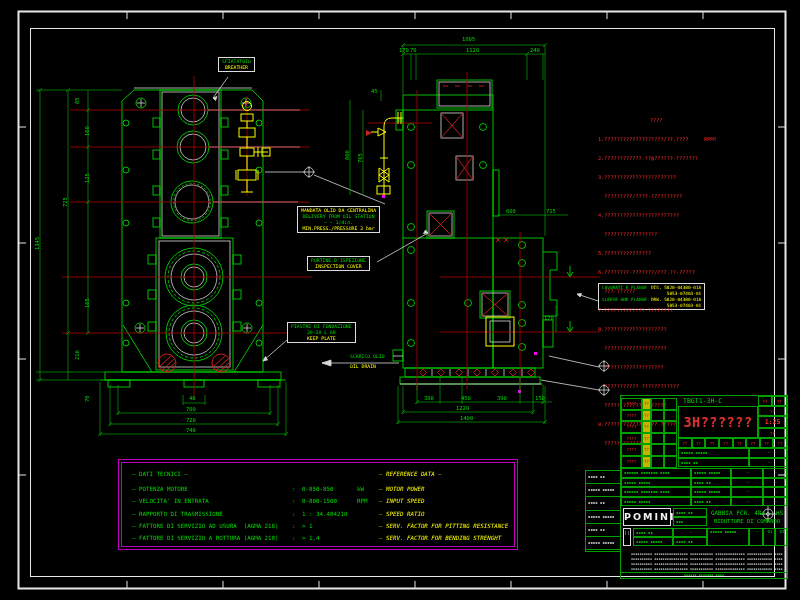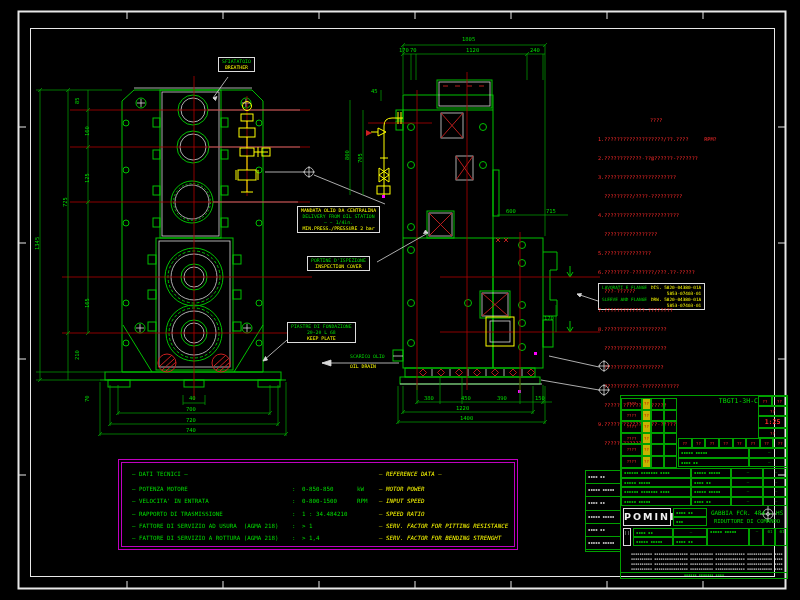--- a/index.html
+++ b/index.html
@@ -439,24 +439,25 @@
           <span class="rc"></span>
         </div>
     <div class="rgrow">
           <span class="rq">????</span>
           <span class="ryell">??</span>
           <span class="rc"></span>
           <span class="rc"></span>
         </div>
   </div>
 
-  <div class="abs" style="left:62px;top:0;width:75px;color:#00DC00;font-size:6.5px;text-align:right;line-height:10px">TBGT1-3H-C</div>
+  <div class="abs" style="left:62px;top:0;width:75px;color:#00DC00;font-size:6.5px;text-align:left;line-height:10px">TBGT1-3H-C</div>
   <div class="abs cell" style="left:137px;top:0;width:14px;height:10px;color:#FF2B2B;text-align:center;line-height:9px">??</div>
   <div class="abs cell" style="left:151px;top:0;width:15px;height:10px;color:#FF2B2B;text-align:center;line-height:9px">??</div>
 
+  <div class="abs cell" style="left:57px;top:10px;width:80px;height:32px;color:#E03030;font-size:13.5px;font-weight:bold;text-align:center;line-height:31px;letter-spacing:0.5px">3H??????</div>
 
   <div class="abs cell" style="left:137px;top:10px;width:29px;height:10px;color:#FF2B2B;text-align:center;line-height:9px">??</div>
   <div class="abs cell" style="left:137px;top:20px;width:29px;height:12px;color:#FF2B2B;font-size:6.5px;font-weight:bold;text-align:center;line-height:11px">1:25</div>
   <div class="abs cell" style="left:137px;top:32px;width:29px;height:10px;color:#FF2B2B;text-align:center;line-height:9px">??</div>
 
   <div class="abs" style="left:57px;top:42px;width:109px;height:10px;display:flex">
     <span class="qcell">??</span>
         <span class="qcell">??</span>
         <span class="qcell">??</span>
         <span class="qcell">??</span>

